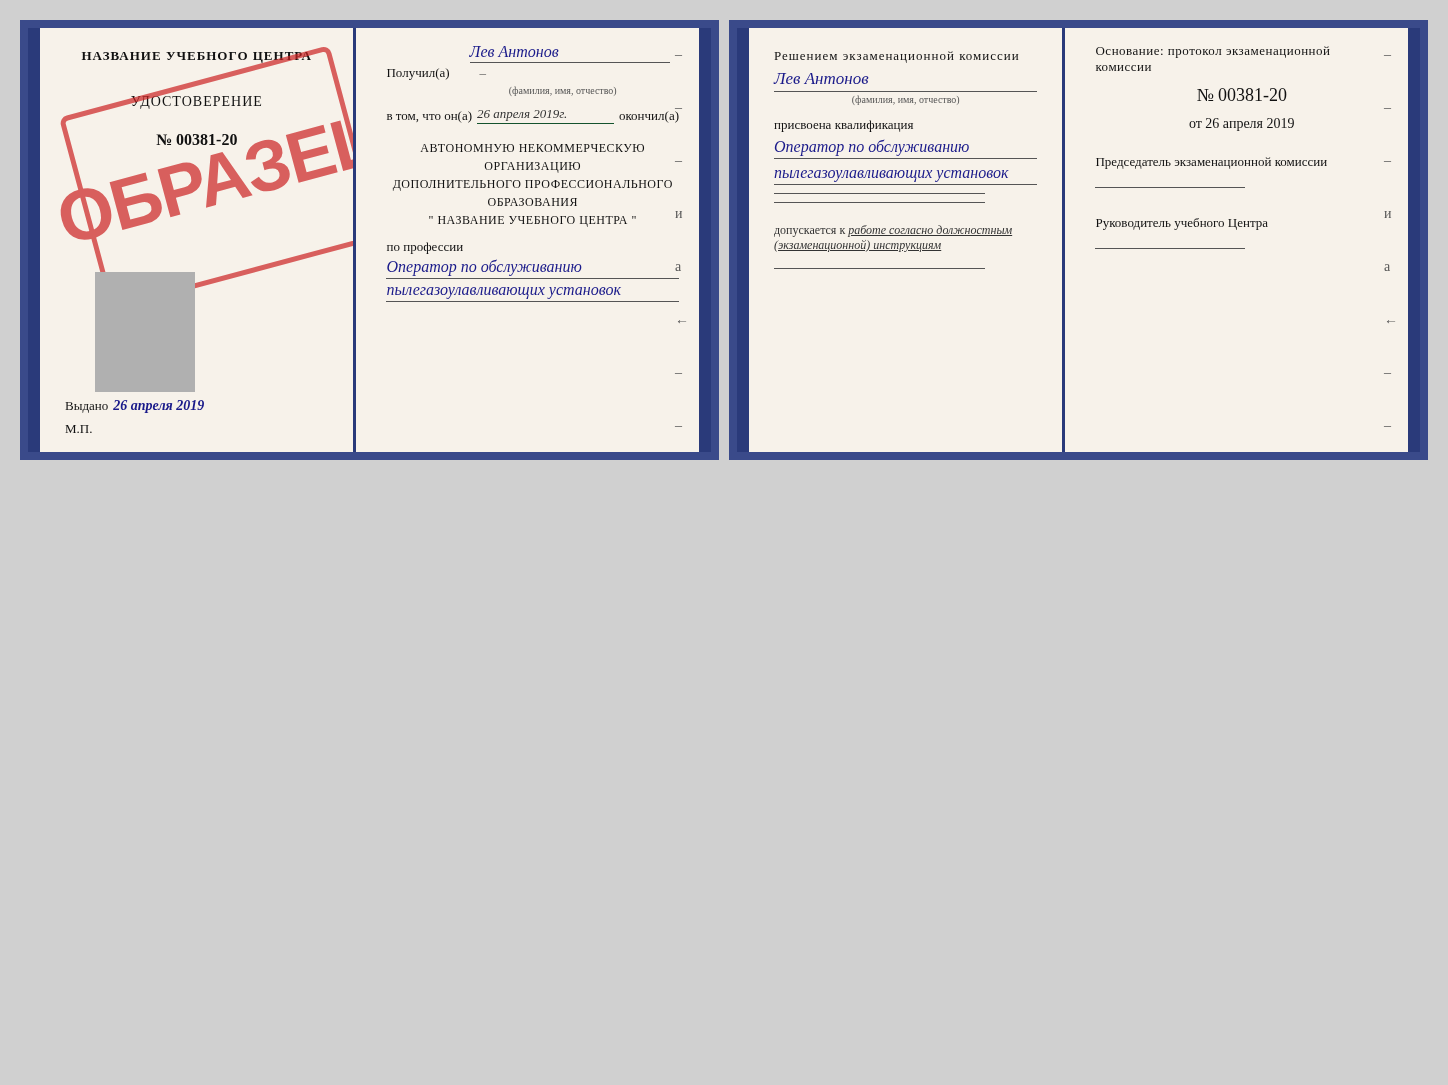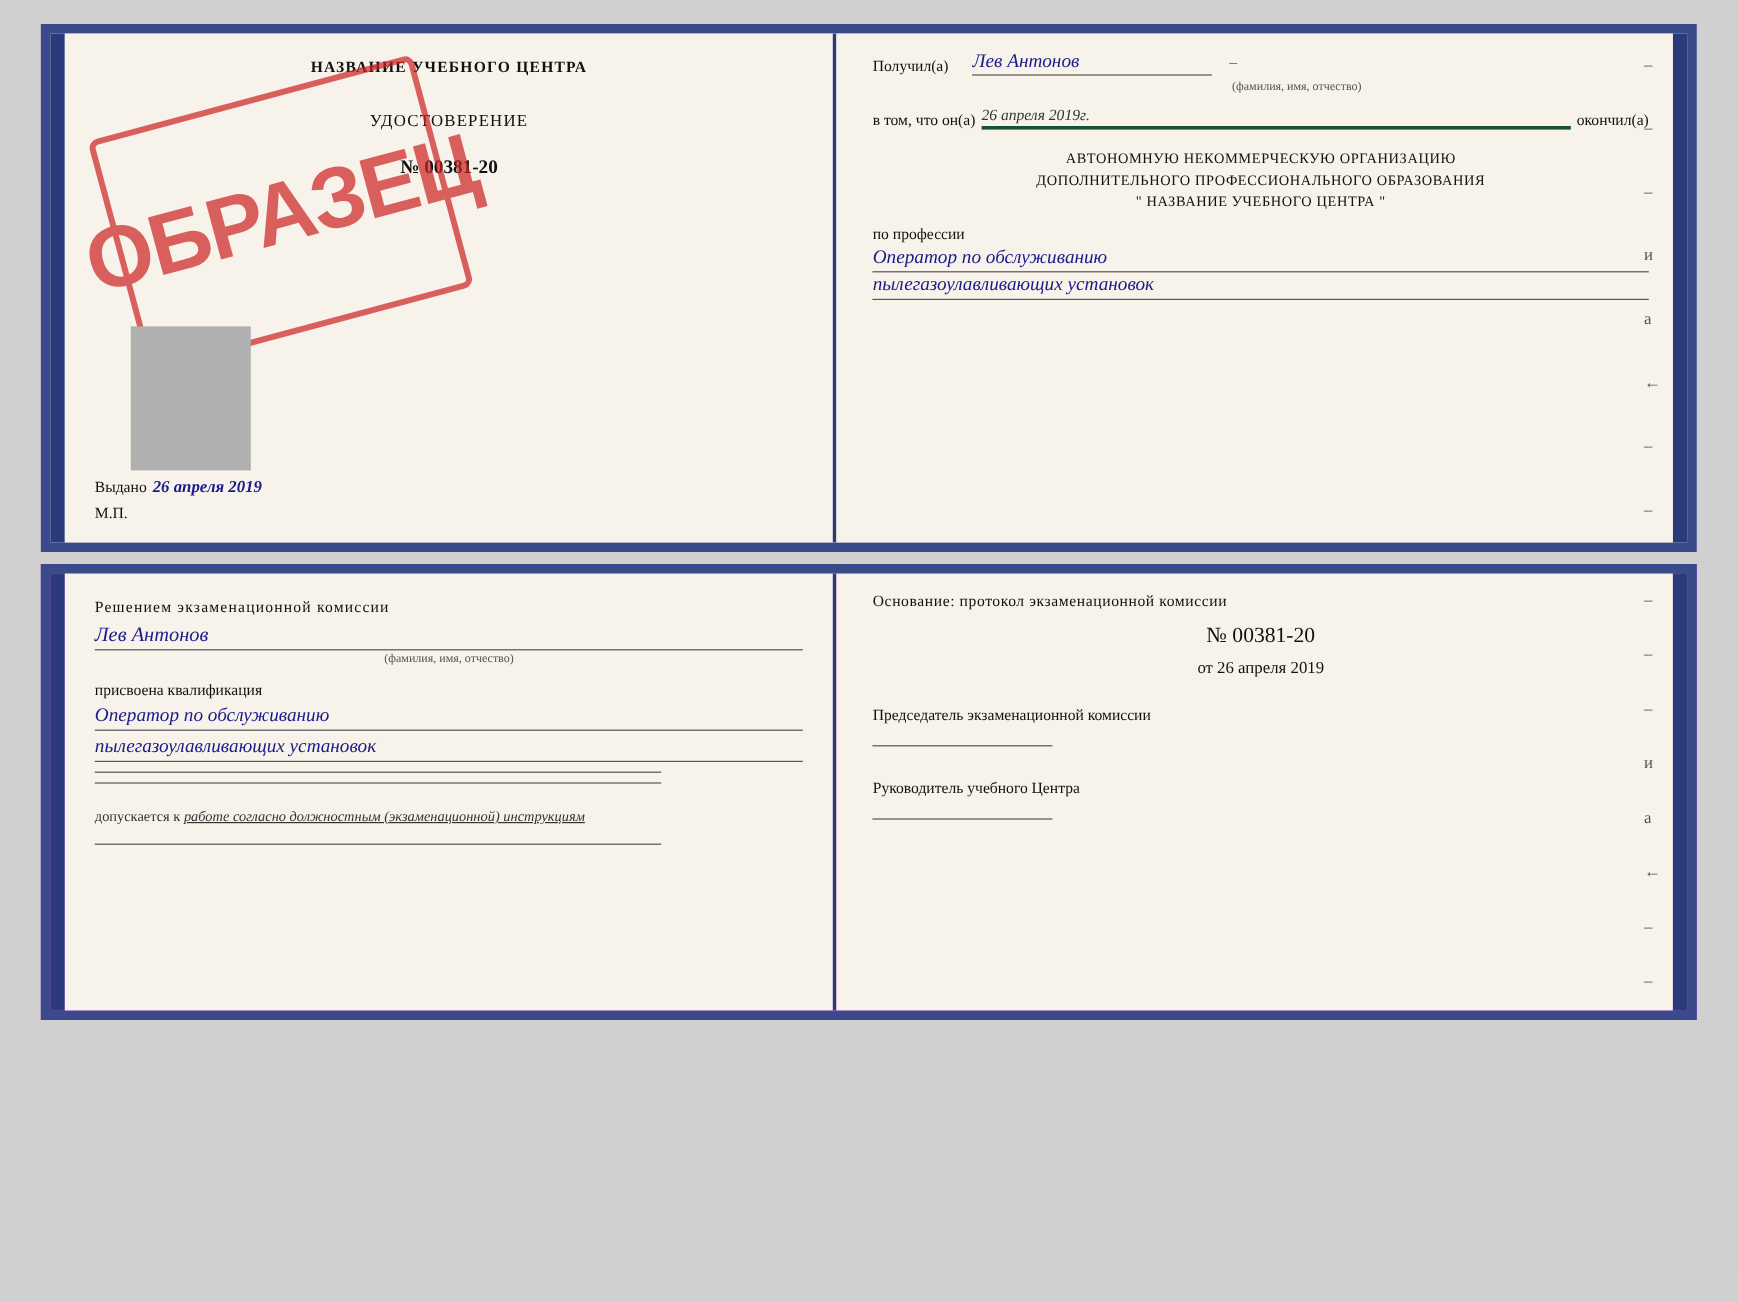--- a/index.html
+++ b/index.html
@@ -6,21 +6,21 @@
     body {
       background: #d0d0d0;
       font-family: 'Times New Roman', Times, serif;
       padding: 20px;
       min-height: 1085px;
       width: 1448px;
     }
 
     .page-container {
       display: flex;
-      flex-direction: column;
+      flex-direction: row;
       gap: 10px;
       background: #d0d0d0;
     }
 
     
     .certificate-book {
       display: flex;
       width: 1380px;
       margin: 0 auto;
       border: 8px solid #3a4a8a;
@@ -138,21 +138,21 @@
       font-size: 13px;
       color: #111;
       white-space: nowrap;
       flex-shrink: 0;
     }
 
     .right-value {
       font-size: 15px;
       font-style: italic;
       color: #1a1a8a;
-      border-bottom: 3px solid #14532d;
+      border-bottom: 1px solid #14532d;
       flex: 1;
       min-width: 80px;
       padding-bottom: 1px;
     }
 
     .right-sublabel {
       font-size: 10px;
       color: #555;
       text-align: center;
       font-style: normal;
@@ -219,21 +219,21 @@
       width: 1380px;
       margin: 0 auto;
     }
 
     
     .qual-book {
       display: flex;
       width: 1380px;
       margin: 0 auto;
       border: 8px solid #3a4a8a;
-      background: #d946ef;
+      background: #8b5cf6;
       position: relative;
       min-height: 380px;
     }
 
     .qual-left {
       width: 48%;
       border-right: 3px solid #2a3a7a;
       padding: 20px 25px 20px 25px;
       background: #f7f2ea;
       position: relative;

